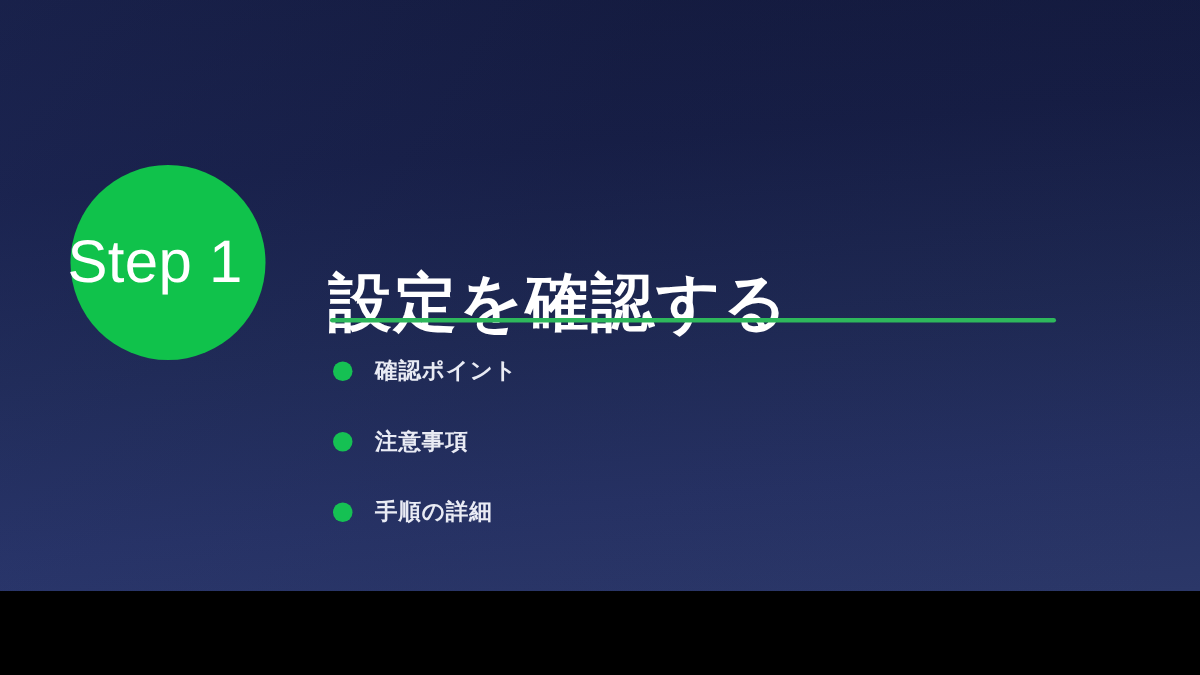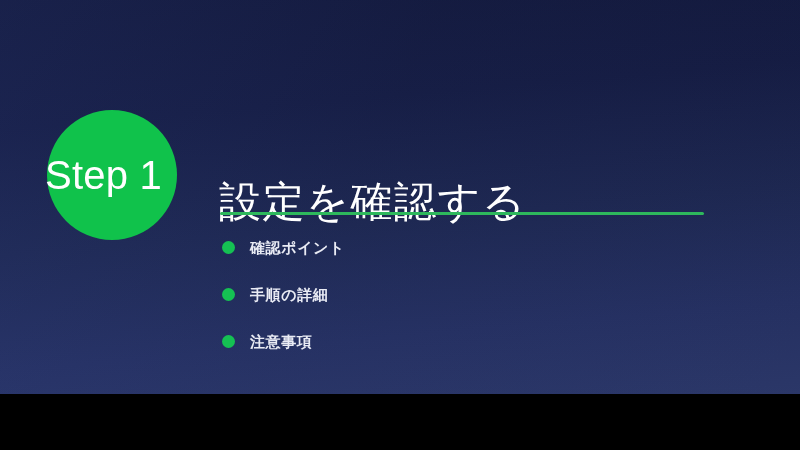--- a/index.html
+++ b/index.html
@@ -57,21 +57,21 @@
     white-space: nowrap;
   }
 
   
   .slide-title {
     position: absolute;
     left: 219px;
     top: 146px;
     color: #ffffff;
     font-size: 42px;
-    font-weight: 400;
+    font-weight: 700;
     letter-spacing: 1.5px;
     line-height: 52px;
     white-space: nowrap;
     margin-top: 30px;
   }
   .title-rule {
     position: absolute;
     left: 220px;
     top: 212px;
     width: 484px;
@@ -142,23 +142,23 @@
 
     <div class="title-rule"></div>
 
     <ul class="bullet-list">
       <li class="bullet-item">
         <span class="bullet-dot"></span>
         <span class="bullet-text">確認ポイント</span>
       </li>
       <li class="bullet-item">
         <span class="bullet-dot"></span>
-        <span class="bullet-text">手順の詳細</span>
+        <span class="bullet-text">注意事項</span>
       </li>
       <li class="bullet-item">
         <span class="bullet-dot"></span>
-        <span class="bullet-text">注意事項</span>
+        <span class="bullet-text">手順の詳細</span>
       </li>
     </ul>
 
 
   </div>
 </div>
 
 </body></html>

